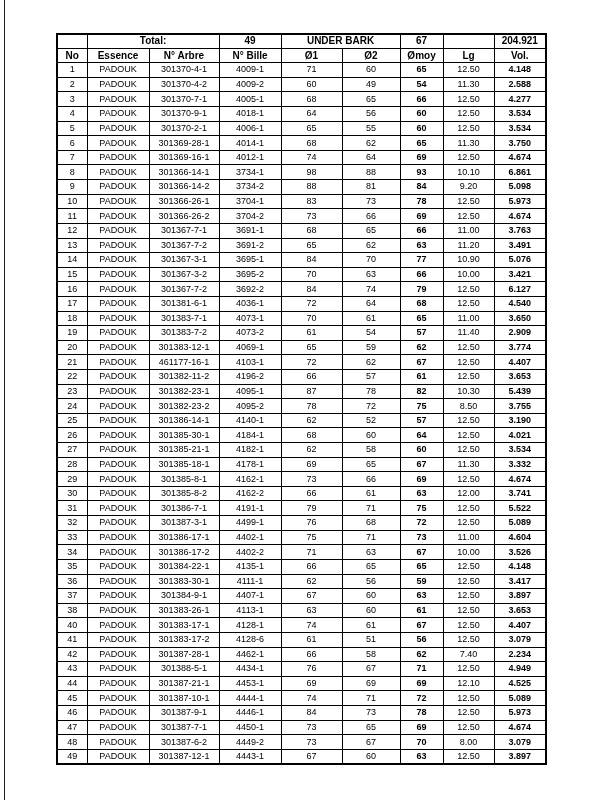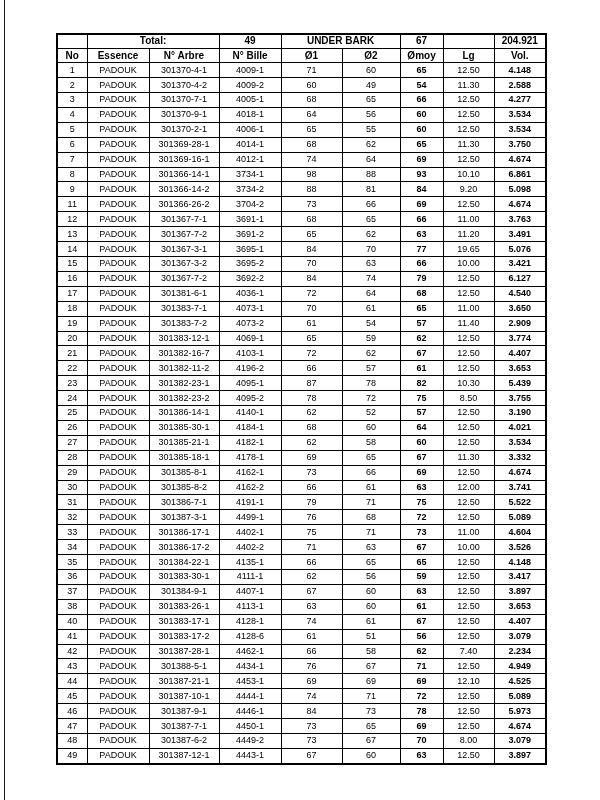--- a/index.html
+++ b/index.html
@@ -182,20 +182,31 @@
           <td class="c1">PADOUK</td>
           <td class="c2">301366-14-2</td>
           <td class="c3">3734-2</td>
           <td class="c4">88</td>
           <td class="c5">81</td>
           <td class="c6">84</td>
           <td class="c7">9.20</td>
           <td class="c8">5.098</td>
         </tr>
         <tr>
+          <td class="c0">10</td>
+          <td class="c1">PADOUK</td>
+          <td class="c2">301366-26-1</td>
+          <td class="c3">3704-1</td>
+          <td class="c4">83</td>
+          <td class="c5">73</td>
+          <td class="c6">78</td>
+          <td class="c7">12.50</td>
+          <td class="c8">5.973</td>
+        </tr>
+        <tr>
           <td class="c0">11</td>
           <td class="c1">PADOUK</td>
           <td class="c2">301366-26-2</td>
           <td class="c3">3704-2</td>
           <td class="c4">73</td>
           <td class="c5">66</td>
           <td class="c6">69</td>
           <td class="c7">12.50</td>
           <td class="c8">4.674</td>
         </tr>
@@ -222,21 +233,21 @@
           <td class="c8">3.491</td>
         </tr>
         <tr>
           <td class="c0">14</td>
           <td class="c1">PADOUK</td>
           <td class="c2">301367-3-1</td>
           <td class="c3">3695-1</td>
           <td class="c4">84</td>
           <td class="c5">70</td>
           <td class="c6">77</td>
-          <td class="c7">19.65</td>
+          <td class="c7">10.90</td>
           <td class="c8">5.076</td>
         </tr>
         <tr>
           <td class="c0">15</td>
           <td class="c1">PADOUK</td>
           <td class="c2">301367-3-2</td>
           <td class="c3">3695-2</td>
           <td class="c4">70</td>
           <td class="c5">63</td>
           <td class="c6">66</td>
@@ -294,21 +305,21 @@
           <td class="c3">4069-1</td>
           <td class="c4">65</td>
           <td class="c5">59</td>
           <td class="c6">62</td>
           <td class="c7">12.50</td>
           <td class="c8">3.774</td>
         </tr>
         <tr>
           <td class="c0">21</td>
           <td class="c1">PADOUK</td>
-          <td class="c2">301382-16-7</td>
+          <td class="c2">461177-16-1</td>
           <td class="c3">4103-1</td>
           <td class="c4">72</td>
           <td class="c5">62</td>
           <td class="c6">67</td>
           <td class="c7">12.50</td>
           <td class="c8">4.407</td>
         </tr>
         <tr>
           <td class="c0">22</td>
           <td class="c1">PADOUK</td>

